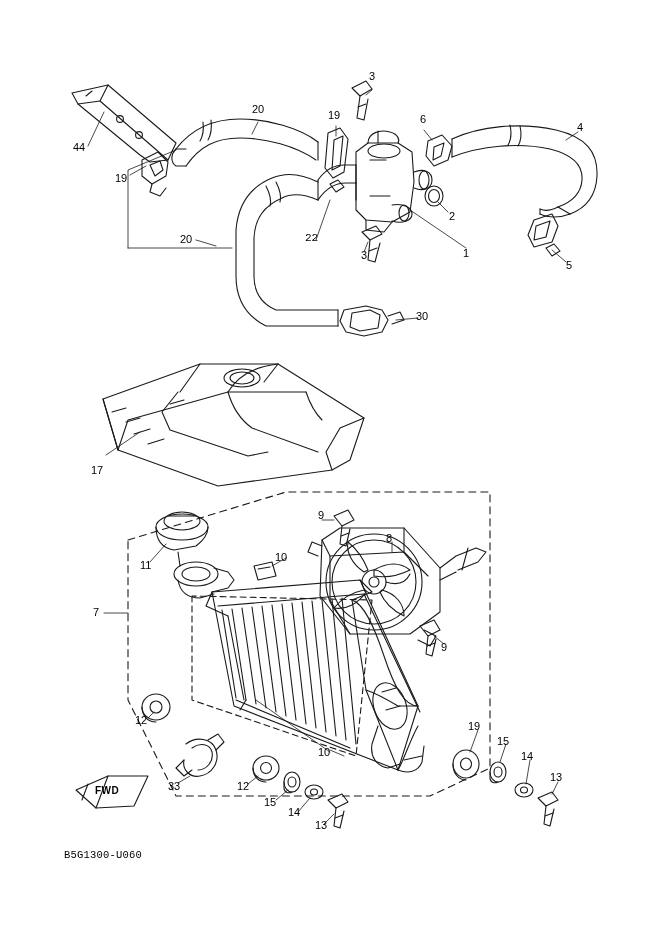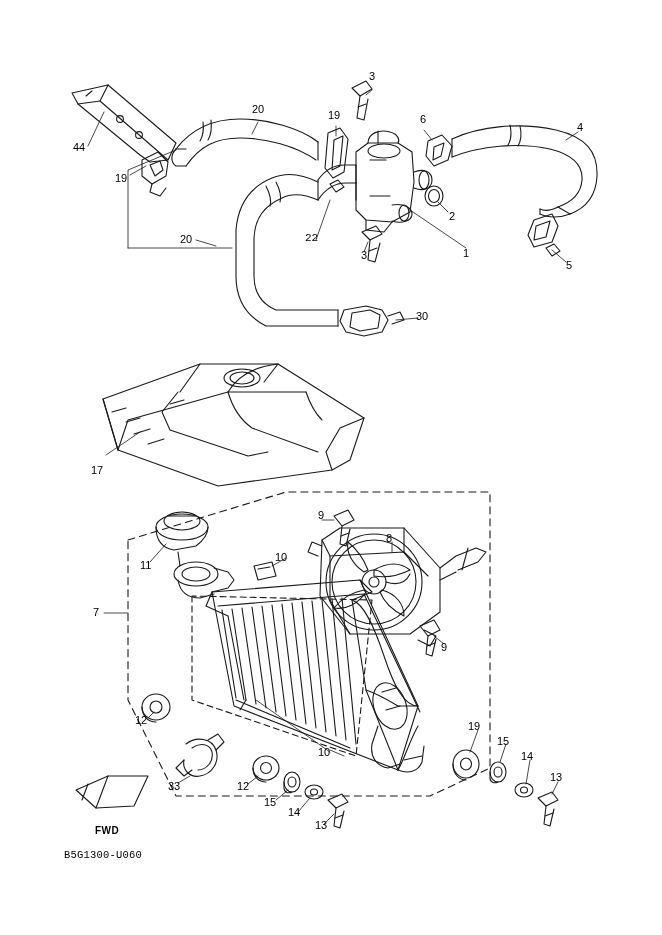--- a/index.html
+++ b/index.html
@@ -362,17 +362,17 @@
   <div class="lbl" style="left:497px;top:735px;">15</div>
   <div class="lbl" style="left:318px;top:746px;">10</div>
   <div class="lbl" style="left:521px;top:750px;">14</div>
   <div class="lbl" style="left:168px;top:780px;">33</div>
   <div class="lbl" style="left:237px;top:780px;">12</div>
   <div class="lbl" style="left:550px;top:771px;">13</div>
   <div class="lbl" style="left:264px;top:796px;">15</div>
   <div class="lbl" style="left:288px;top:806px;">14</div>
   <div class="lbl" style="left:315px;top:819px;">13</div>
 
-  <div class="fwd" style="left:95px;top:785px;margin-top:40px;">FWD</div>
+  <div class="fwd" style="left:95px;top:785px;">FWD</div>
 
   <div class="code" style="left:64px;top:849px;font-family:Liberation Mono, monospace;">B5G1300-U060</div>
 
 </div>
 
 </body></html>

